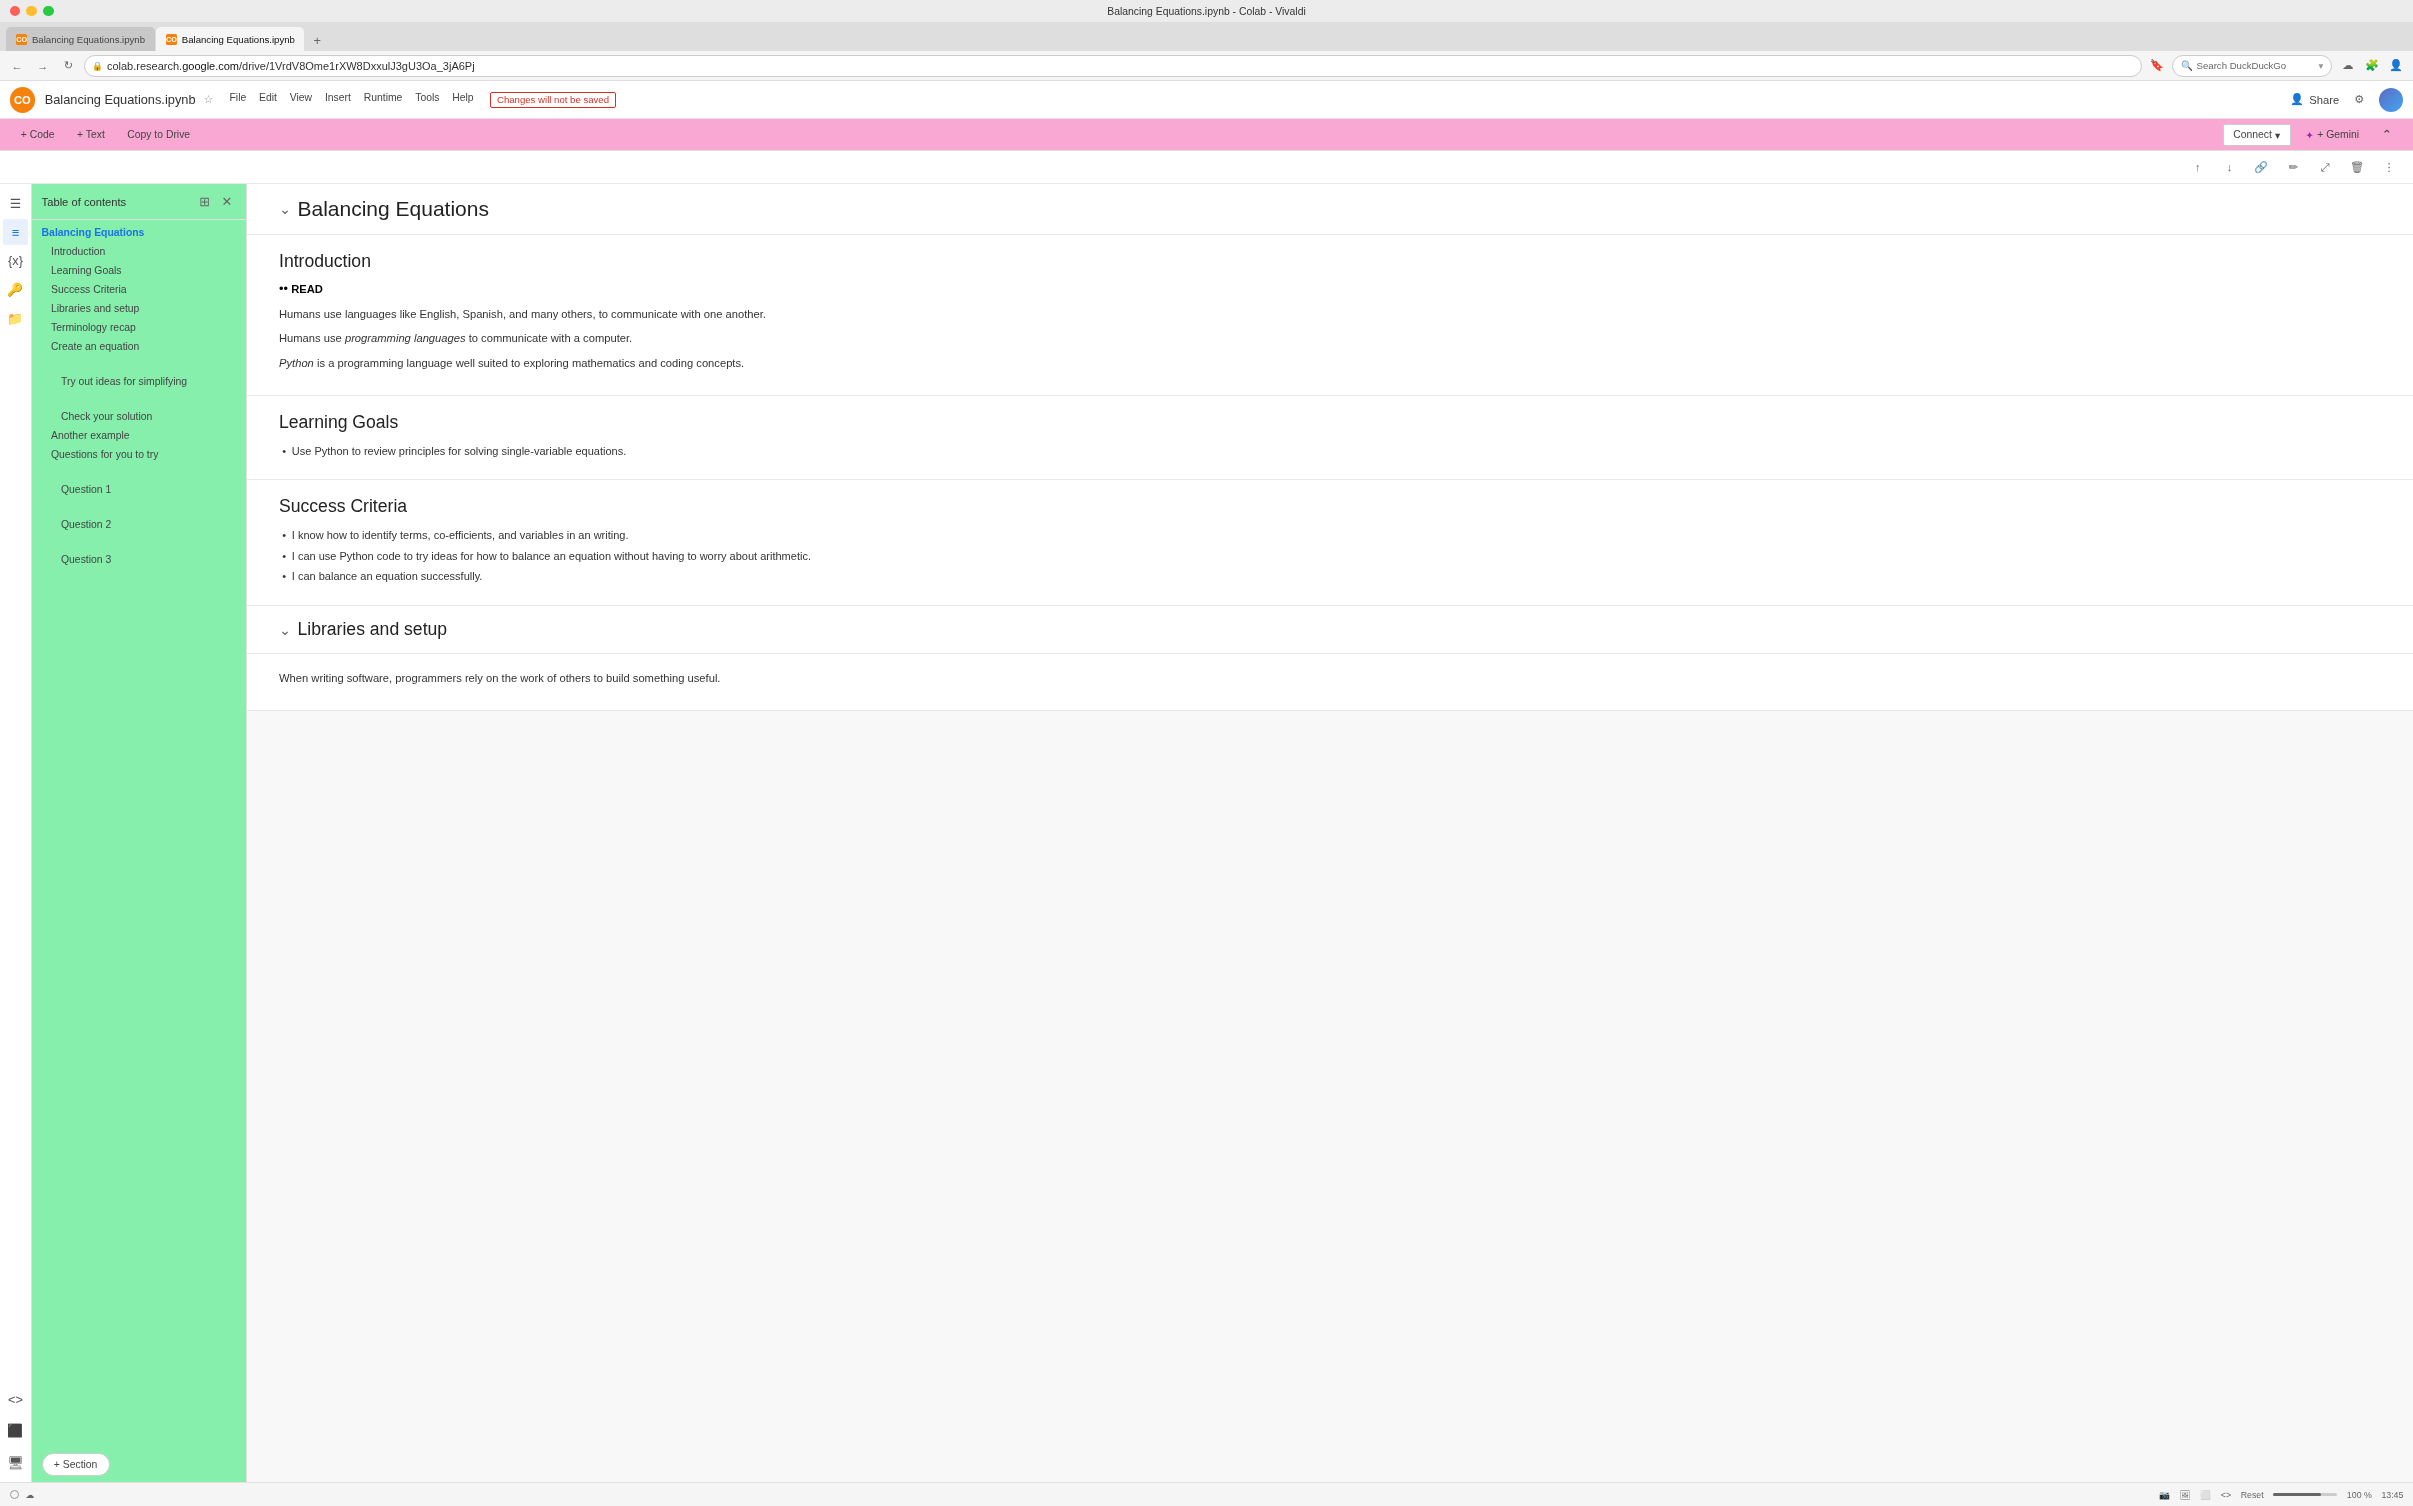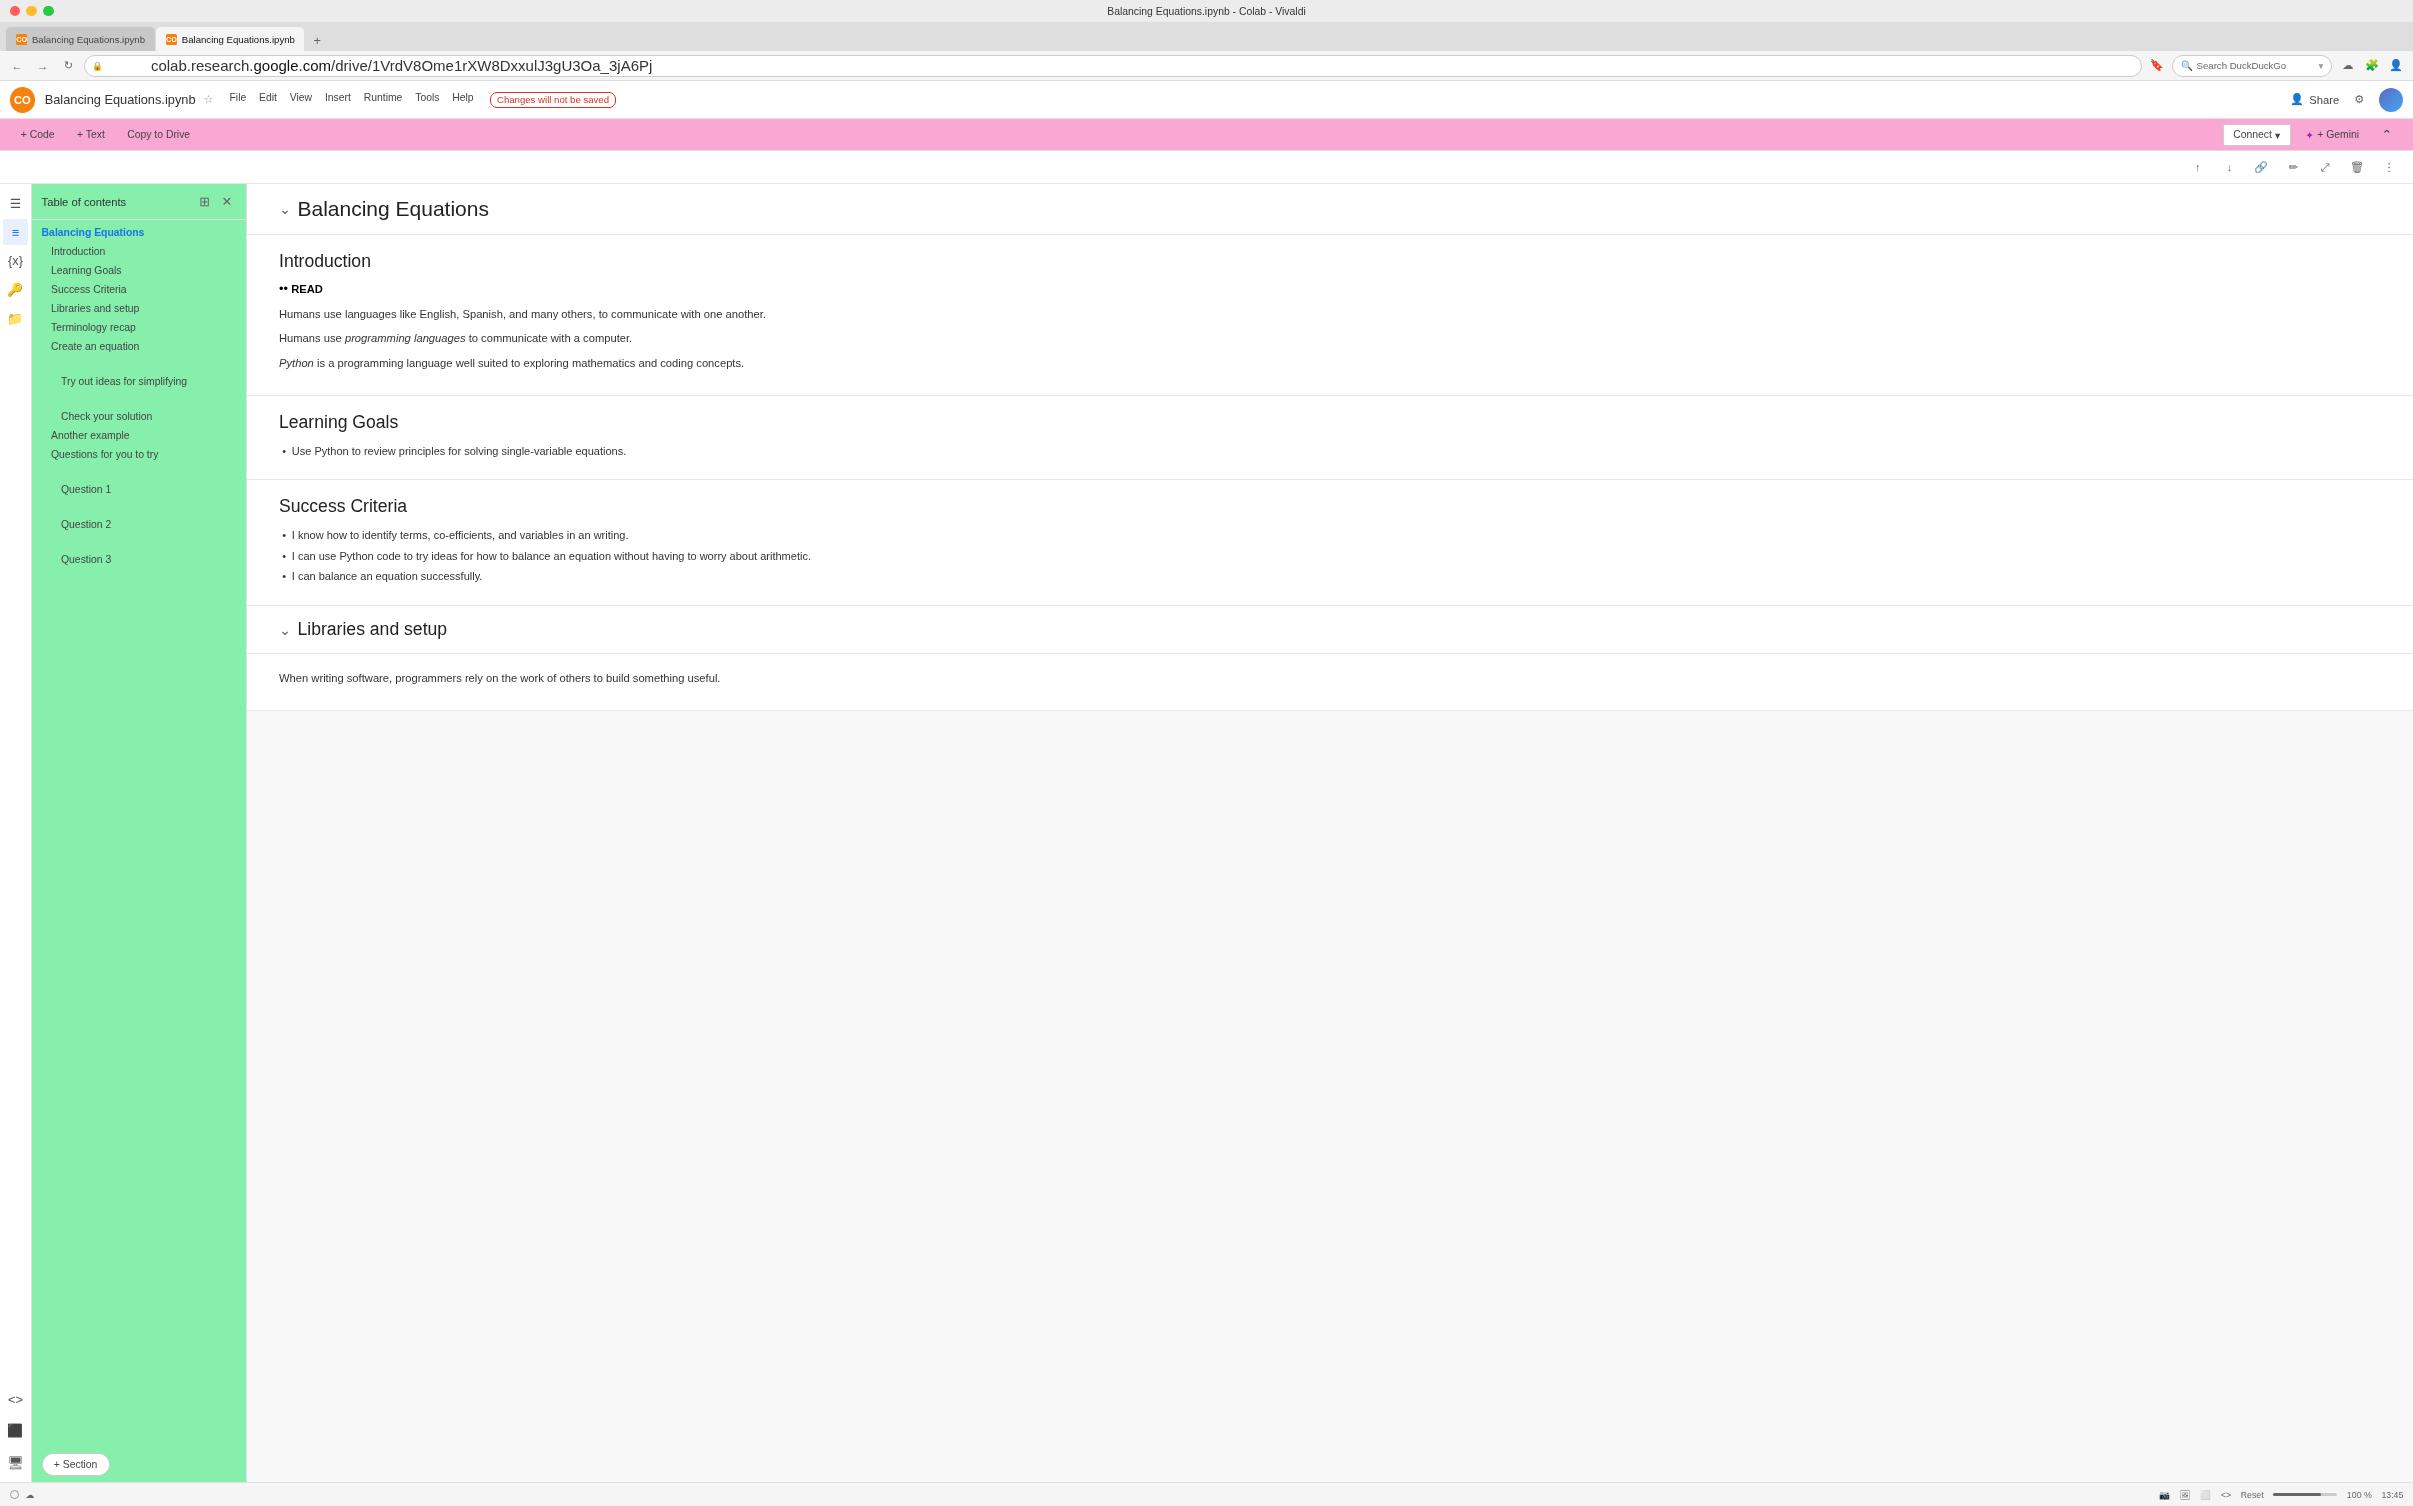--- a/index.html
+++ b/index.html
@@ -78,21 +78,21 @@
       border: 0.8px solid #ccc;
       border-radius: 11.2px;
       display: flex;
       align-items: center;
       padding: 0 8px;
       font-size: 9.6px;
       color: #333;
       gap: 3.2px;
     }
     .url-icon { font-size: 8.8px; color: #666; }
-    .url-text { color: #333; font-size: 15px; margin-left: 44px; }
+    .url-text { color: #333; font-size: 11px; }
     .url-text .domain { font-weight: 500; color: #111; }
     .search-bar {
       height: 22.3px;
       background: white;
       border: 0.8px solid #ccc;
       border-radius: 11.2px;
       display: flex;
       align-items: center;
       padding: 0 8px;
       font-size: 9.6px;
@@ -113,21 +113,21 @@
       border-bottom: 0.8px solid #e0e0e0;
       flex-shrink: 0;
     }
     .colab-logo { width: 25.5px; height: 25.5px; background: #f5820d; border-radius: 50%; display: flex; align-items: center; justify-content: center; color: white; font-weight: bold; font-size: 11.2px; }
     .colab-filename { font-size: 12.8px; color: #333; font-weight: 400; }
     .colab-star { color: #999; font-size: 11.2px; margin-left: 3.2px; }
     .colab-menu { display: flex; gap: 12.8px; margin-left: 6.4px; font-size: 10.4px; color: #444; }
     .colab-menu span { cursor: pointer; }
     .changes-badge {
       border: 1.6px solid #d93025;
-      border-radius: 7px;
+      border-radius: 2px;
       padding: 1.6px 6.4px;
       font-size: 9.6px;
       color: #d93025;
       margin-left: 3.2px;
     }
     .header-right { margin-left: auto; display: flex; align-items: center; gap: 9.6px; }
     .share-btn { display: flex; align-items: center; gap: 4.8px; font-size: 11.2px; color: #444; cursor: pointer; }
     .avatar { width: 24px; height: 24px; border-radius: 50%; background: linear-gradient(135deg, #5c6bc0 0%, #42a5f5 100%); }
     .sidebar-icons {
       width: 32px;

